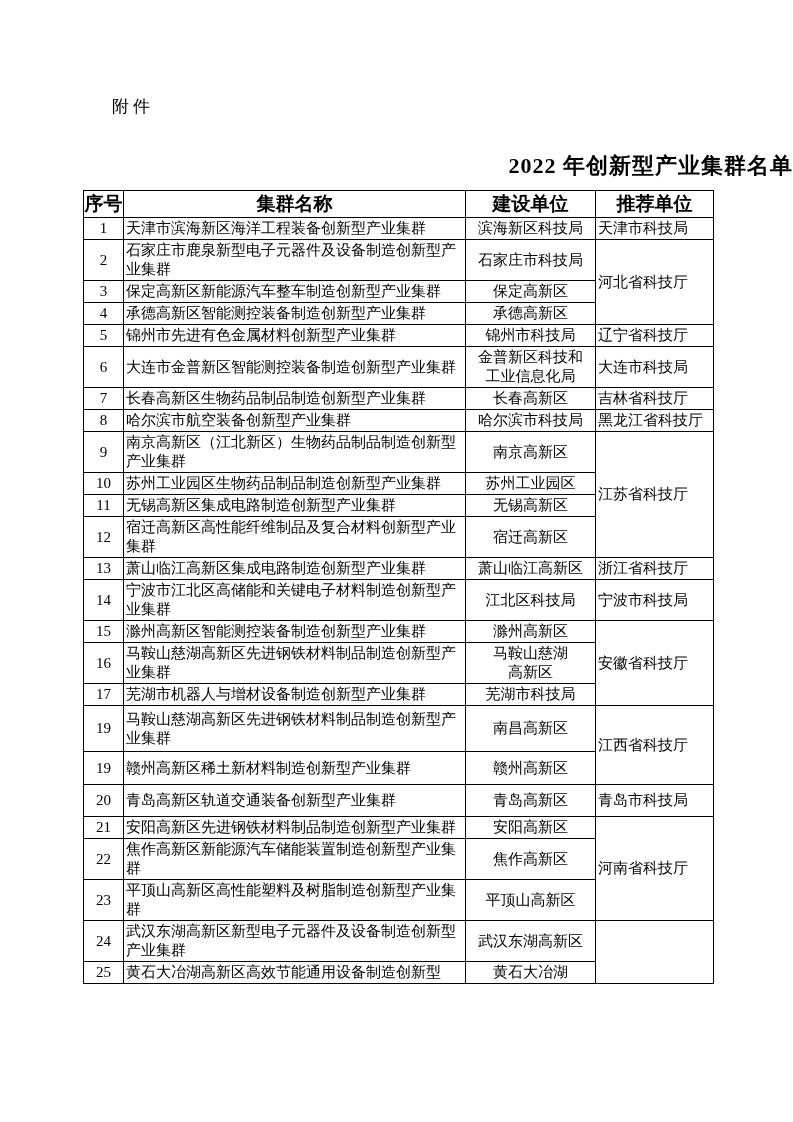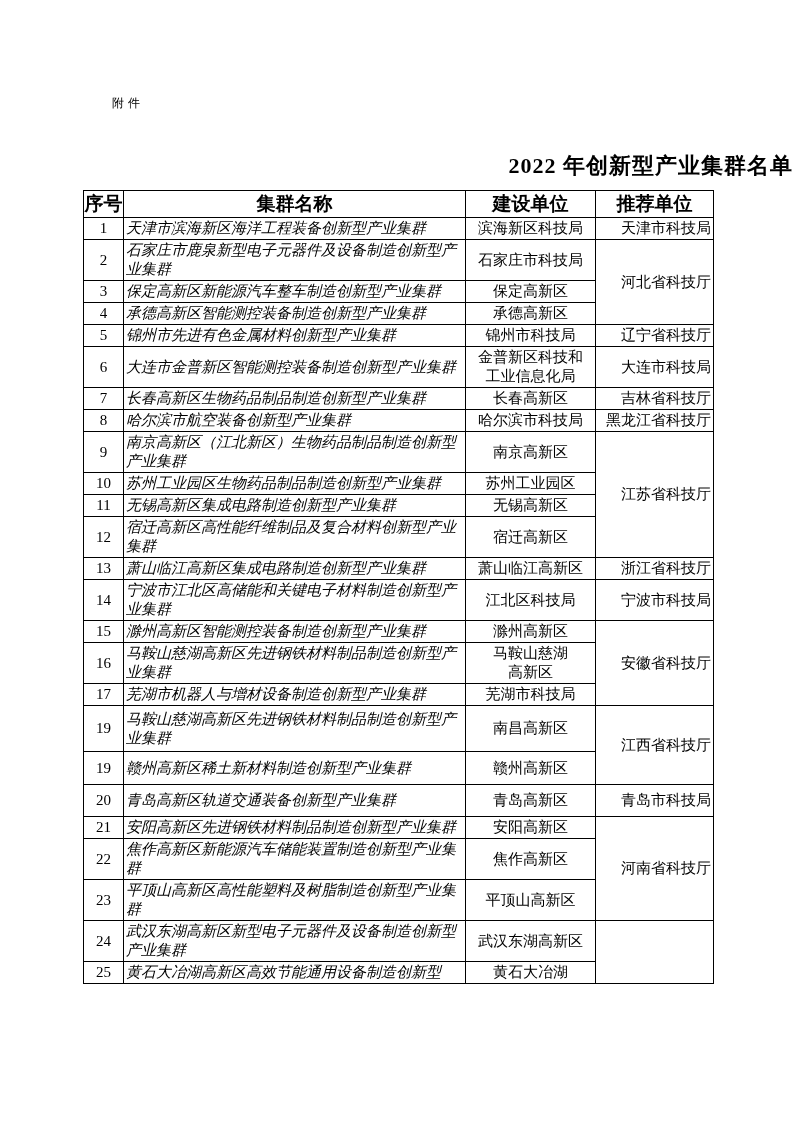--- a/index.html
+++ b/index.html
@@ -9,21 +9,21 @@
     height: 1122px;
     background: #ffffff;
     color: #000000;
     font-family: "Liberation Serif", "DejaVu Serif", serif;
     overflow: hidden;
   }
   .attachment {
     position: absolute;
     left: 112px;
     top: 95px;
-    font-size: 12px;
+    font-size: 17px;
     letter-spacing: 4px;
   }
   .doc-title {
     position: absolute;
     left: 0;
     top: 151px;
     width: 100%;
     text-align: right;
     font-size: 22px;
     font-weight: bold;
@@ -48,23 +48,23 @@
     text-align: center;
     height: 24px;
     padding: 0;
   }
   .clusters td {
     font-size: 15px;
     line-height: 19px;
     padding: 1px 2px;
   }
   td.c-no  { text-align: center; }
-  td.c-name { text-align: left; font-style: italic; }
+  td.c-name { text-align: left; }
   td.c-builder { text-align: center; white-space: pre-line; }
-  td.c-rec { text-align: right; margin-left: 32px; }
+  td.c-rec { text-align: left; margin-left: 32px; }
 </style>
 </head>
 <body>
 
 <div class="page">
 
   <div class="attachment">附件</div>
 
   <div class="doc-title">2022 年创新型产业集群名单</div>
 

